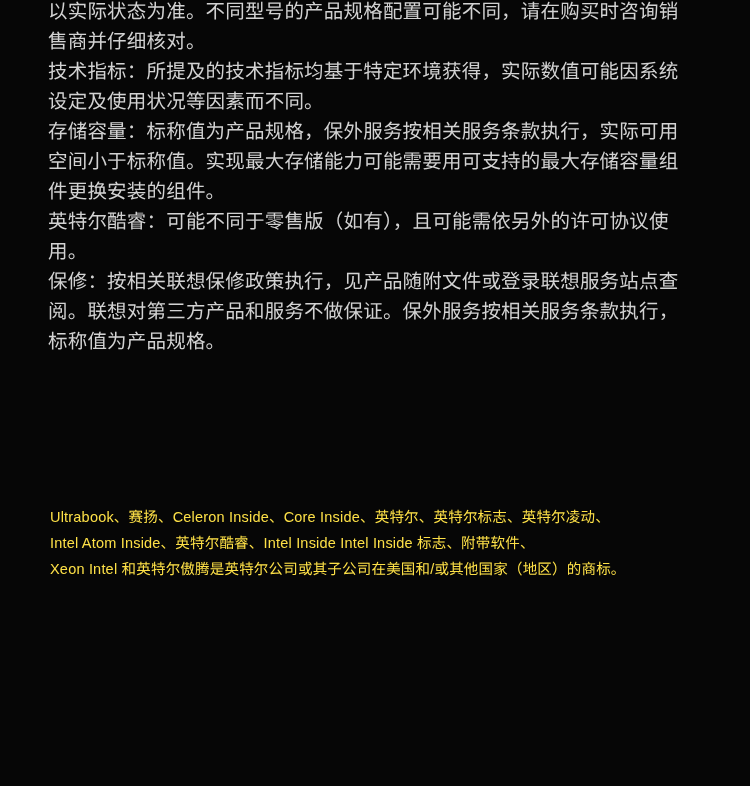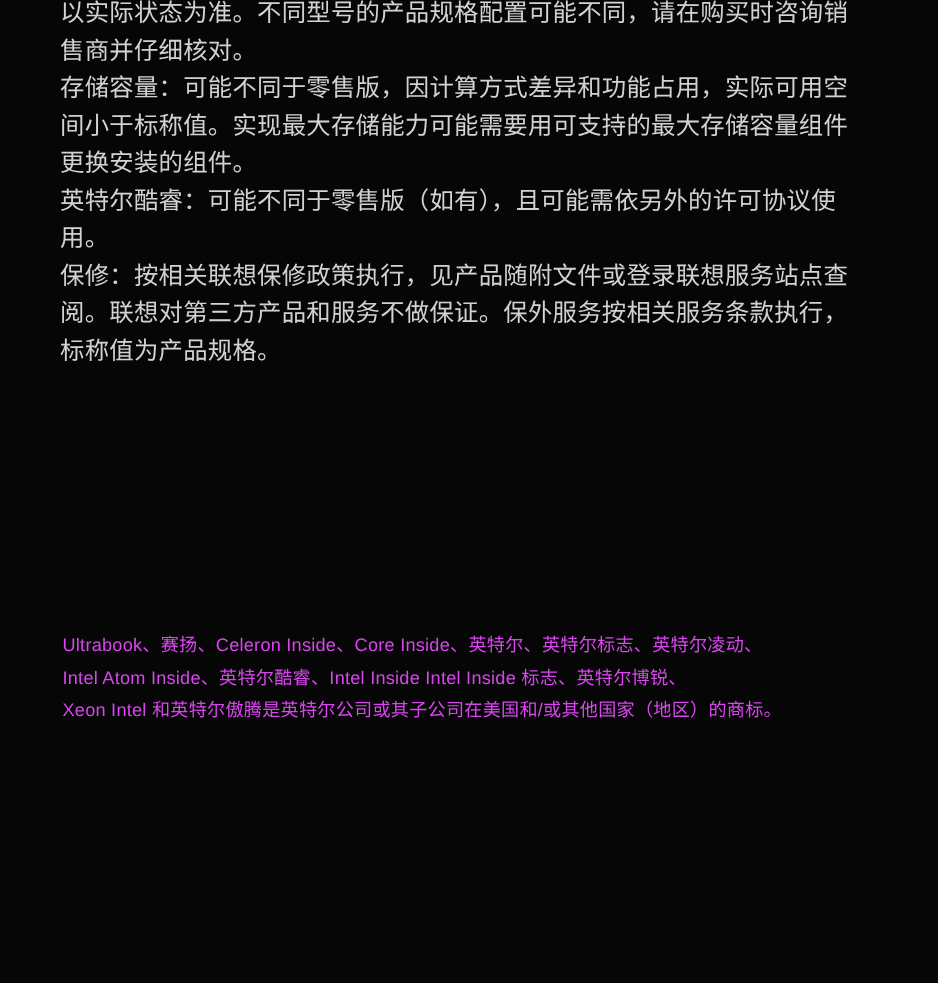--- a/index.html
+++ b/index.html
@@ -43,36 +43,37 @@
   .trademarks {
     position: absolute;
     top: 504px;
     left: 50px;
     width: 640px;
   }
   .trademarks p {
     margin: 0;
     font-size: 14.5px;
     line-height: 26px;
-    color: #d946ef;
+    color: #fde047;
     letter-spacing: 0.2px;
     font-weight: 400;
   }
 </style>
 </head>
 <body>
 
 <div class="page">
 
   <section class="disclaimer">
     <p class="first-cut">以实际状态为准。不同型号的产品规格配置可能不同，请在购买时咨询销售商并仔细核对。</p>
-    <p>存储容量：可能不同于零售版，因计算方式差异和功能占用，实际可用空间小于标称值。实现最大存储能力可能需要用可支持的最大存储容量组件更换安装的组件。</p>
+    <p>技术指标：所提及的技术指标均基于特定环境获得，实际数值可能因系统设定及使用状况等因素而不同。</p>
+    <p>存储容量：标称值为产品规格，保外服务按相关服务条款执行，实际可用空间小于标称值。实现最大存储能力可能需要用可支持的最大存储容量组件更换安装的组件。</p>
     <p>英特尔酷睿：可能不同于零售版（如有），且可能需依另外的许可协议使用。</p>
     <p>保修：按相关联想保修政策执行，见产品随附文件或登录联想服务站点查阅。联想对第三方产品和服务不做保证。保外服务按相关服务条款执行，标称值为产品规格。</p>
   </section>
 
   <section class="trademarks">
     <p>Ultrabook、赛扬、Celeron Inside、Core Inside、英特尔、英特尔标志、英特尔凌动、</p>
-    <p>Intel Atom Inside、英特尔酷睿、Intel Inside  Intel Inside 标志、英特尔博锐、</p>
+    <p>Intel Atom Inside、英特尔酷睿、Intel Inside  Intel Inside 标志、附带软件、</p>
     <p>Xeon Intel 和英特尔傲腾是英特尔公司或其子公司在美国和/或其他国家（地区）的商标。</p>
   </section>
 
 </div>
 
 </body></html>

